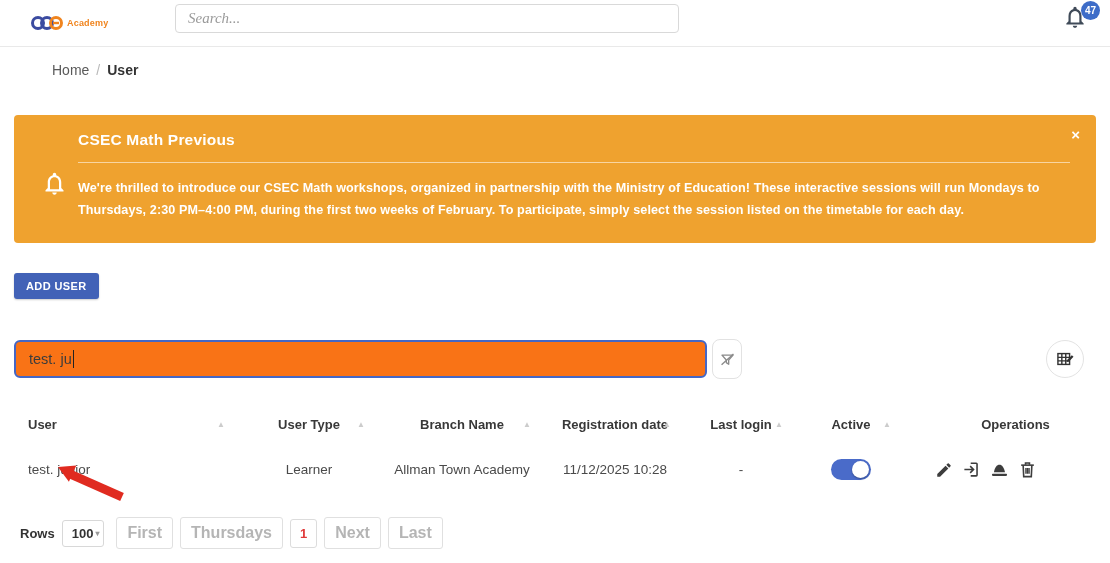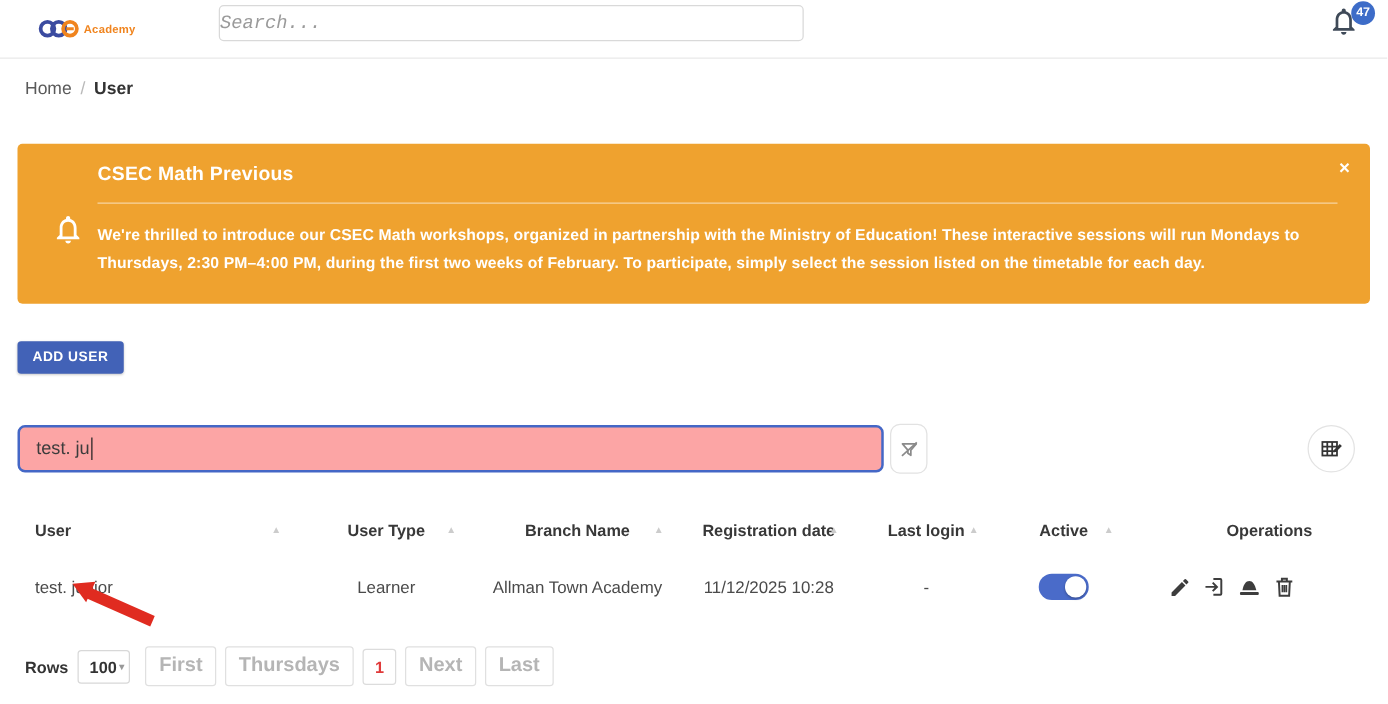--- a/index.html
+++ b/index.html
@@ -13,43 +13,43 @@
     --logo-blue:#3b4ba0;
   }
   *{box-sizing:border-box;margin:0;padding:0;}
   html,body{width:1110px;height:563px;overflow:hidden;}
   body{font-family:"Liberation Sans",sans-serif;background:#fff;position:relative;color:#333;}
 
   
   .topbar{position:relative;height:47px;border-bottom:1px solid #e9e9e9;background:#fff;}
   .logo{position:absolute;left:30px;top:12px;display:flex;align-items:center;gap:3px;cursor:pointer;}
   .logo-text{color:var(--logo-orange);font-size:9px;font-weight:bold;letter-spacing:.2px;}
-  .search-top{position:absolute;left:175px;top:4px;width:468px;height:29px;border:1px solid #d9d9d9;border-radius:4px;padding:0 0;font-size:15px;color:#444;font-family:Liberation Mono, monospace;outline:none;}
+  .search-top{position:absolute;left:175px;top:4px;width:504px;height:29px;border:1px solid #d9d9d9;border-radius:4px;padding:0 12px;font-size:15px;color:#444;font-family:Liberation Serif, serif;outline:none;}
   .search-top::placeholder{color:#9a9a9a;font-style:italic;}
   .bell-wrap{position:absolute;right:16px;top:3px;width:32px;height:32px;cursor:pointer;}
   .badge{position:absolute;top:-2px;right:-6px;min-width:19px;height:19px;border-radius:50%;background:var(--badge-blue);color:#fff;font-size:10px;font-weight:bold;display:flex;align-items:center;justify-content:center;}
 
   
-  .breadcrumb{padding:15px 0 0 20px;font-size:14px;display:flex;gap:7px;align-items:center;}
+  .breadcrumb{padding:15px 0 0 20px;font-size:14px;display:flex;gap:7px;align-items:center;margin-left:32px;}
   .crumb-home{color:#5a5a5a;cursor:pointer;}
   .crumb-sep{color:#b9b9b9;}
   .crumb-current{color:#333;font-weight:bold;}
 
   
   .banner{position:relative;margin:37px 14px 0 14px;height:128px;background:var(--banner-orange);border-radius:4px;color:#fff;padding:16px 26px 0 64px;}
   .banner-bell{position:absolute;left:27px;top:54px;}
   .banner-title{font-size:15.5px;font-weight:bold;letter-spacing:.2px;}
   .banner-divider{border:none;border-top:1px solid rgba(255,255,255,.55);margin:13px 0 14px 0;}
   .banner-body{font-size:12.6px;font-weight:bold;line-height:1.75;max-width:1000px;letter-spacing:.1px;}
   .banner-close{position:absolute;top:12px;right:16px;font-size:15px;font-weight:bold;color:#fff;cursor:pointer;line-height:1;}
 
   
   .btn-add{margin:30px 0 0 14px;display:inline-block;background:var(--primary-blue);color:#fff;font-size:11px;font-weight:bold;letter-spacing:.4px;padding:7px 12px;border-radius:3px;border:none;cursor:pointer;box-shadow:0 1px 2px rgba(0,0,0,.2);font-family:"Liberation Sans",sans-serif;}
   .filter-row{position:relative;margin:41px 14px 0 14px;height:38px;display:flex;align-items:center;}
-  .filter-input{width:693px;height:38px;border:2px solid #4467c6;border-radius:6px;display:flex;align-items:center;padding:0 13px;font-size:14.5px;color:#3c3c3c;background:#fca5a5;cursor:text;}
+  .filter-input{width:693px;height:38px;border:2px solid #4467c6;border-radius:6px;display:flex;align-items:center;padding:0 13px;font-size:14.5px;color:#3c3c3c;background:#f97316;cursor:text;}
   .text-caret{display:inline-block;width:1px;height:18px;background:#222;margin-left:1px;}
   .filter-btn{margin-left:5px;width:30px;height:40px;border:1px solid #e2e2e2;border-radius:8px;background:#fff;display:flex;align-items:center;justify-content:center;cursor:pointer;}
   .columns-btn{position:absolute;right:12px;top:0;width:38px;height:38px;border:1px solid #e3e3e3;border-radius:50%;background:#fff;display:flex;align-items:center;justify-content:center;cursor:pointer;}
 
   
   .utable{margin:29px 14px 0 14px;width:1082px;border-collapse:collapse;table-layout:fixed;}
   .utable th{font-size:13px;font-weight:bold;color:#383838;padding:10px 0;position:relative;cursor:pointer;}
   .utable td{font-size:13.5px;color:#4a4a4a;padding:17px 0;}
   .col-left{text-align:left;padding-left:14px !important;}
   .col-center{text-align:center;}

